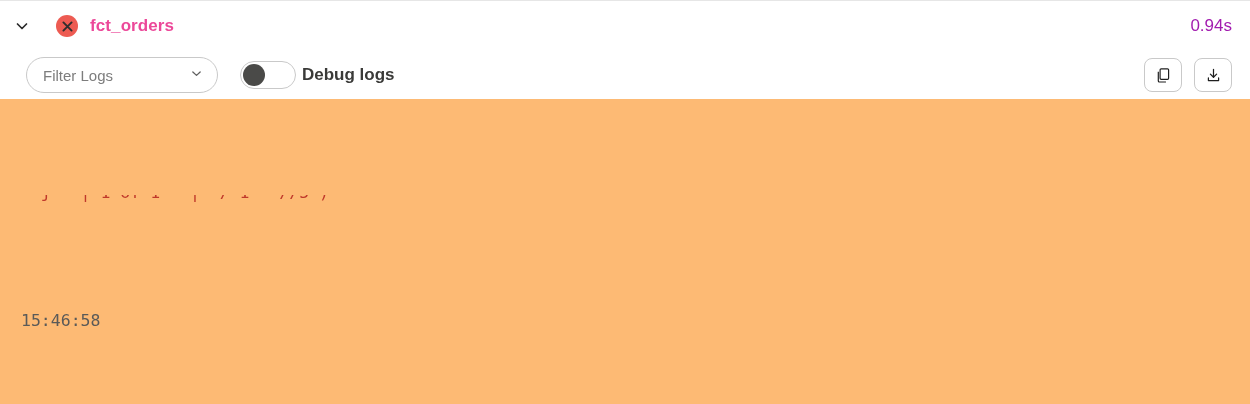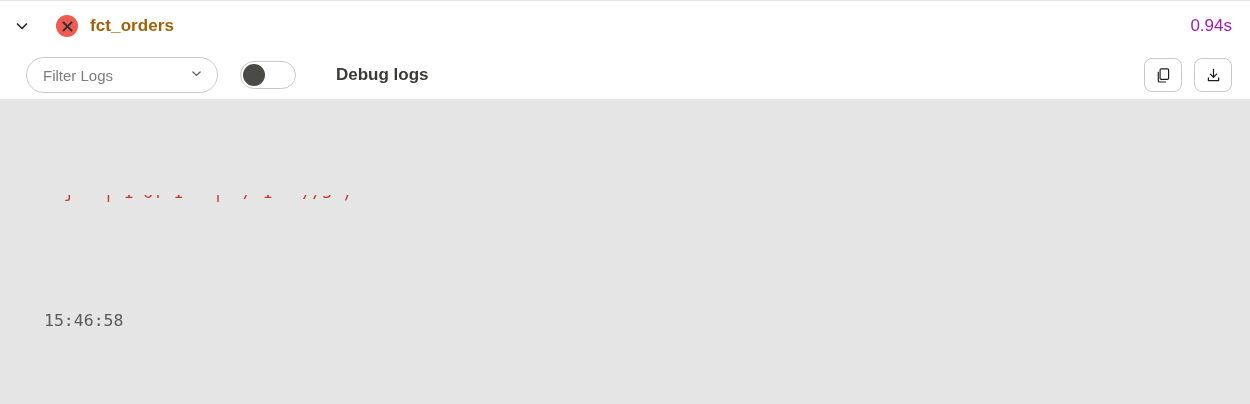--- a/index.html
+++ b/index.html
@@ -16,55 +16,55 @@
   .hdr { position: absolute; left: 0; top: 0; width: 1250px; height: 50px;
          display: flex; align-items: center; padding: 0 18px 0 8px; }
   .chev { width: 28px; height: 28px; display: flex; align-items: center;
           justify-content: center; cursor: pointer; flex: none; }
   .chev svg { display: block; }
   .status-dot { width: 22px; height: 22px; border-radius: 50%;
                 background: #ed5b52; margin-left: 20px; flex: none;
                 display: flex; align-items: center; justify-content: center; }
   .status-dot svg { display: block; }
   .model-name { margin-left: 12px; font-size: 17px; font-weight: 700;
-                color: #a16207; letter-spacing: .1px; }
+                color: #ec4899; letter-spacing: .1px; }
   .spacer { flex: 1 1 auto; }
   .elapsed { font-size: 17px; color: #a21caf; }
 
   
   .toolbar { position: absolute; left: 0; top: 50px; width: 1250px; height: 48px;
              display: flex; align-items: center; padding: 0 18px 0 26px; }
   .filter {
     width: 192px; height: 36px; border: 1px solid #c9c9c9; border-radius: 18px;
     background: #fff; display: flex; align-items: center; cursor: pointer;
     padding: 0 14px 0 16px; flex: none;
   }
   .filter-label { font-size: 15px; color: #7d7d7d; flex: 1 1 auto; }
   .filter .caret { display: block; }
 
   .toggle { width: 56px; height: 28px; border-radius: 14px; border: 1px solid #c9c9c9;
             background: #fff; margin-left: 22px; position: relative; flex: none;
             cursor: pointer; }
   .toggle .knob { position: absolute; left: 2px; top: 2px; width: 22px; height: 22px;
                   border-radius: 50%; background: #4a4a48; }
-  .dbg-label { margin-left: 40px; font-size: 17px; font-weight: 700; color: #3a3a38; }
+  .dbg-label { margin-left: 6px; font-size: 17px; font-weight: 700; color: #3a3a38; }
 
   .iconbtn { width: 38px; height: 34px; border: 1px solid #c9c9c9; border-radius: 8px;
              background: #fff; display: flex; align-items: center; justify-content: center;
              cursor: pointer; flex: none; }
   .iconbtn + .iconbtn { margin-left: 12px; }
   .iconbtn svg { display: block; }
 
   
   .logbody {
     position: absolute; left: 0; top: 98px; width: 1250px; height: 306px;
-    overflow: hidden; background: #e5e5e5;
+    overflow: hidden; background: #fdba74;
     font-family: "DejaVu Sans Mono", "Liberation Mono", monospace;
     font-size: 16.5px; line-height: 32px; color: #3c3c3b;
-    white-space: pre; padding-left: 44px;
+    white-space: pre; padding-left: 21px;
   }
   .clipped-row { height: 14px; overflow: hidden; position: relative; }
   .clipped-row .inner { position: absolute; left: 0; top: -18px;
                         color: #c0392b; white-space: pre; }
   .entry { display: flex; align-items: flex-start; }
   .ts { color: #5a5a58; flex: none; width: 139px; }
   .msg { white-space: pre-wrap; }
 </style>
 </head>
 <body>

